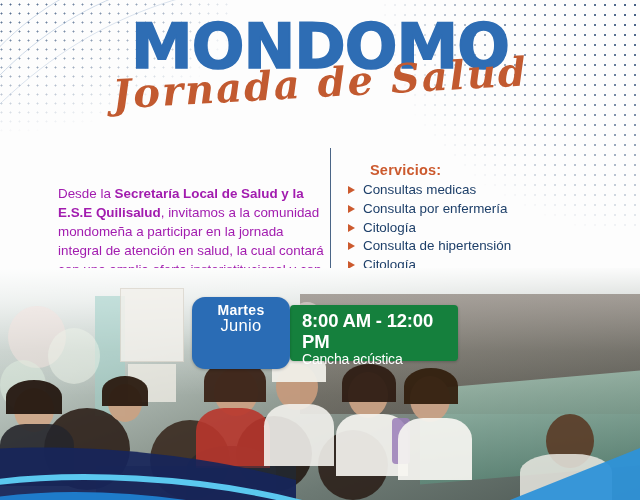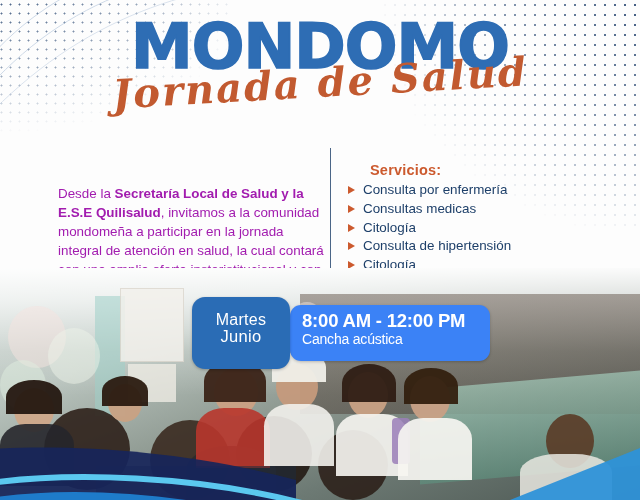--- a/index.html
+++ b/index.html
@@ -131,27 +131,27 @@
   .swoosh{position:absolute;pointer-events:none;}
 
   
   .badge-date{
     position:absolute;left:192px;top:297px;width:98px;height:72px;
     background:#2a6cb5;border-radius:13px;
     color:#ffffff;text-align:center;
     box-shadow:0 1px 3px rgba(0,0,0,.25);
     z-index:7;
   }
-  .bd-top{font-size:16px;line-height:1;padding-top:15px;letter-spacing:.3px;}
+  .bd-top{font-size:14px;line-height:1;padding-top:6px;letter-spacing:.3px;font-weight:bold;}
   .bd-num{font-size:36px;font-weight:bold;line-height:.94;letter-spacing:-1px;}
   .bd-bot{font-size:16.5px;line-height:1;letter-spacing:.3px;}
 
   .badge-time{
-    position:absolute;left:290px;top:305px;width:200px;height:56px;
-    background:#3b82f6;border-radius:11px;
+    position:absolute;left:290px;top:305px;width:168px;height:56px;
+    background:#15803d;border-radius:4px;
     color:#ffffff;
     padding:6px 0 0 12px;box-sizing:border-box;
     box-shadow:0 1px 3px rgba(0,0,0,.22);
     z-index:6;
   }
   .bt-1{font-size:18.5px;font-weight:bold;line-height:1.12;letter-spacing:-.2px;}
   .bt-2{font-size:14px;line-height:1.12;letter-spacing:-.2px;}
 </style>
 </head>
 <body>
@@ -177,25 +177,25 @@
       <span>Desde la </span><b>Secretaría Local de Salud y la E.S.E Quilisalud</b><span>, invitamos a la comunidad mondomeña a  participar en la jornada integral de atención en salud, la cual contará con una amplia oferta insteristitucional y con los Equipos Básicos en Salud.</span>
     </div>
 
     <div class="divider"></div>
 
     <div class="col-right">
       <div class="svc-title">Servicios:</div>
       <ul class="svc-list">
         <li class="svc-item">
           <span class="svc-bullet"></span>
+          <span>Consultas medicas</span>
+        </li>
+        <li class="svc-item">
+          <span class="svc-bullet"></span>
           <span>Consulta por enfermería</span>
-        </li>
-        <li class="svc-item">
-          <span class="svc-bullet"></span>
-          <span>Consultas medicas</span>
         </li>
         <li class="svc-item">
           <span class="svc-bullet"></span>
           <span>Citología</span>
         </li>
         <li class="svc-item">
           <span class="svc-bullet"></span>
           <span>Consulta de hipertensión</span>
         </li>
         <li class="svc-item">

